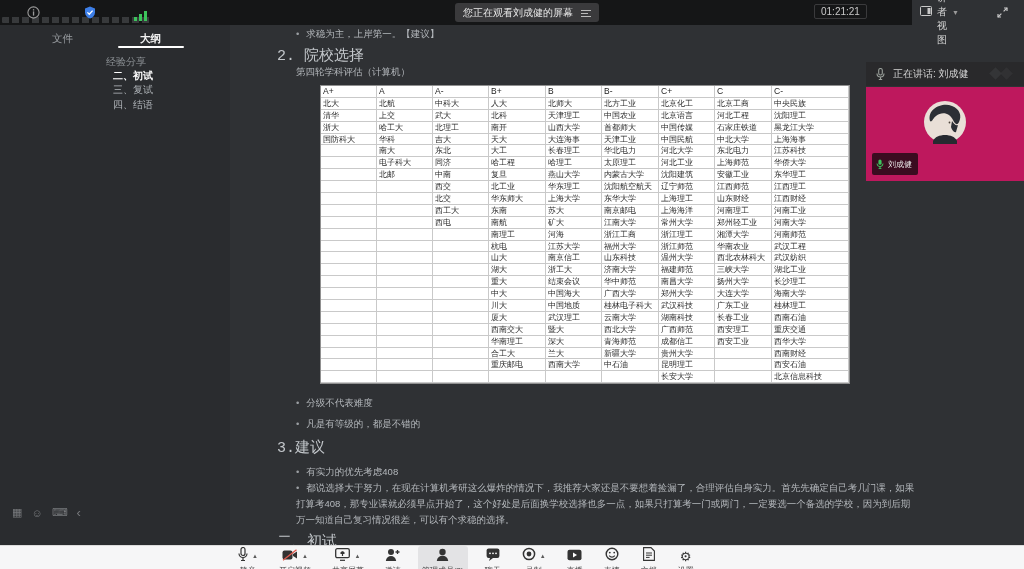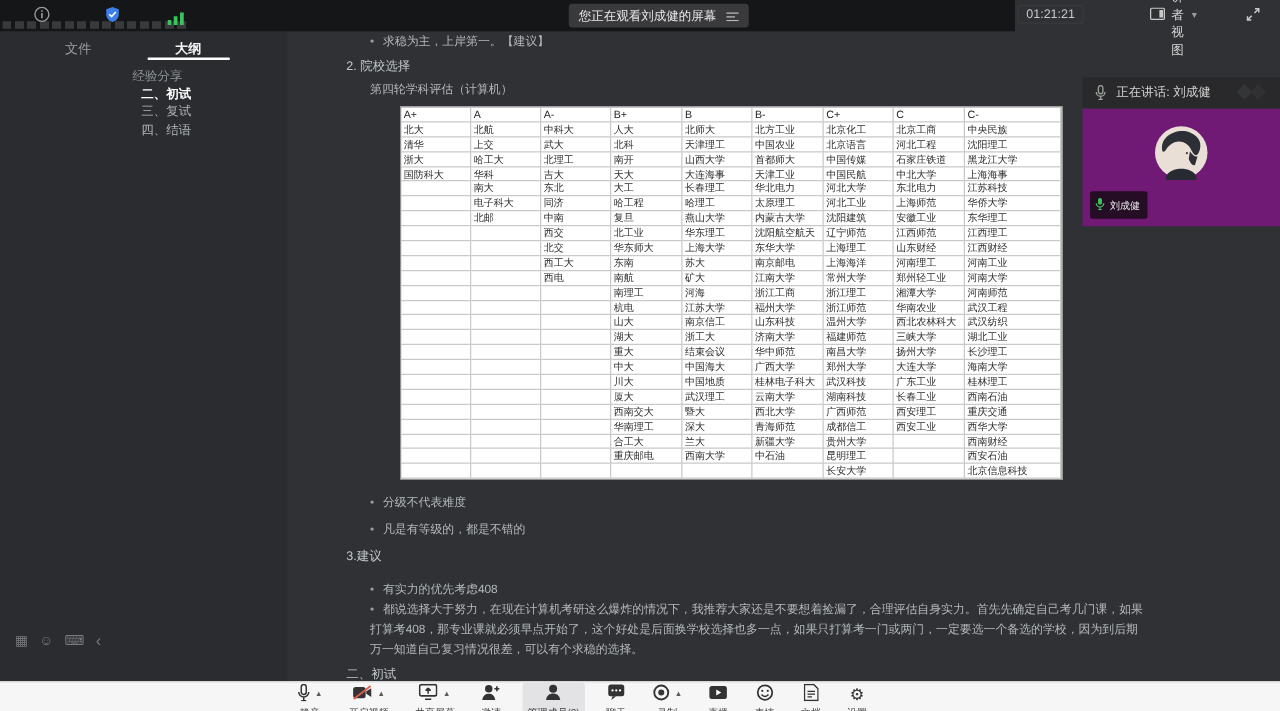--- a/index.html
+++ b/index.html
@@ -1,19 +1,19 @@
 <!DOCTYPE html>
 <html><head>
 <meta charset="utf-8">
 <style>
   html,body{margin:0;padding:0;}
   body{width:1024px;height:569px;overflow:hidden;position:relative;background:#2f3134;
        font-family:"Liberation Sans","DejaVu Sans",sans-serif;-webkit-font-smoothing:antialiased;}
   
-  #topbar{position:absolute;left:0;top:0;width:812px;height:25px;background:#151617;z-index:30;}
+  #topbar{position:absolute;left:0;top:0;width:912px;height:25px;background:#151617;z-index:30;}
   .tb-icon{position:absolute;top:5px;}
   #faint-cut-line{position:absolute;left:2px;top:17px;width:148px;height:6px;opacity:.5;border-radius:1px;
      background:repeating-linear-gradient(90deg,#5a5d60 0 7px,transparent 7px 10px);}
   #banner{position:absolute;left:455px;top:3px;height:19px;background:#3a3a3c;border-radius:3px;
      display:flex;align-items:center;padding:0 8px;color:#e8e8e8;font-size:10px;}
   #banner .menu{margin-left:8px;display:flex;align-items:center;}
   #tb-time{position:absolute;left:814px;top:4px;border:1px solid #3a3a3c;border-radius:2px;
      padding:1px 6px;color:#c9c9c9;font-size:10px;}
   #viewmode{position:absolute;left:876px;top:4px;display:flex;align-items:center;gap:5px;
      color:#d6d6d6;font-size:10px;height:16px;margin-left:44px;}
@@ -27,37 +27,37 @@
   #outline-list{position:absolute;left:0;top:30px;width:230px;}
   .outline-item{height:14.2px;line-height:14.2px;font-size:10px;color:#b2b7bb;white-space:nowrap;text-align:center;}
   .outline-item.lvl0{margin-left:22px;color:#8f9498;}
   .outline-item.lvl1{margin-left:36px;}
   .outline-item.active{color:#ffffff;font-weight:bold;}
   #mini-icons{position:absolute;left:12px;top:480px;display:flex;gap:9px;color:#77797c;font-size:11px;align-items:center;}
   #mini-icons span{cursor:default;}
   
   #content{position:absolute;left:230px;top:25px;width:794px;height:520px;background:#2f3134;}
   .doc-text{position:absolute;color:#b4b8bc;font-size:9.5px;line-height:13px;white-space:nowrap;}
-  .doc-h{position:absolute;color:#c3c7cb;font-size:10px;white-space:nowrap;}
+  .doc-h{position:absolute;color:#c3c7cb;font-size:15px;white-space:nowrap;font-family:Liberation Mono, monospace;}
   .bullet::before{content:"•";margin-right:7px;color:#9a9ea2;}
   #para{white-space:normal;width:620px;line-height:16px;}
   
   #eval-table{position:absolute;left:90px;top:60px;display:grid;background:#ffffff;
      grid-template-columns:56px 56px 56px 57px 56px 57px 56px 57px 77px;
      grid-auto-rows:11.9px;border:1px solid #909090;}
   .tcell{box-sizing:border-box;border-right:1px solid #c9c9c9;border-bottom:1px solid #c9c9c9;
      font-size:8px;line-height:11px;padding-left:2px;color:#2b2b2b;overflow:hidden;white-space:nowrap;}
   .tcell.thead{font-size:8.5px;color:#222;}
   
   #speak-bar{position:absolute;left:866px;top:62px;width:158px;height:24px;background:#29292b;z-index:10;
      display:flex;align-items:center;}
   #speak-bar .label{color:#d2d2d2;font-size:10px;margin-left:8px;white-space:nowrap;}
   #speak-bar .mic{margin-left:10px;display:flex;}
   .wm{position:absolute;width:9px;height:9px;background:#343537;transform:rotate(45deg);}
-  #video-tile{position:absolute;left:866px;top:87px;width:158px;height:94px;background:#701a75;z-index:10;}
+  #video-tile{position:absolute;left:866px;top:87px;width:158px;height:94px;background:#be185d;z-index:10;}
   #avatar{position:absolute;left:57px;top:13px;}
   #name-tag{position:absolute;left:6px;bottom:6px;background:rgba(8,8,8,.72);border-radius:2px;
      padding:2px 6px 2px 4px;display:flex;align-items:center;gap:4px;}
   #name-tag .nm{color:#e9e9e9;font-size:8px;}
   
   #toolbar{position:absolute;left:0;top:545px;width:1024px;height:24px;background:#f6f6f7;
      border-top:1px solid #dcdcdc;z-index:40;}
   #toolbar-buttons{position:absolute;left:234px;top:0;display:flex;gap:13px;align-items:flex-start;}
   .tbtn{display:flex;flex-direction:column;align-items:center;padding:3px 4px 0 4px;cursor:default;}
   .tbtn.active{background:#e3e3e5;border-radius:3px;}

